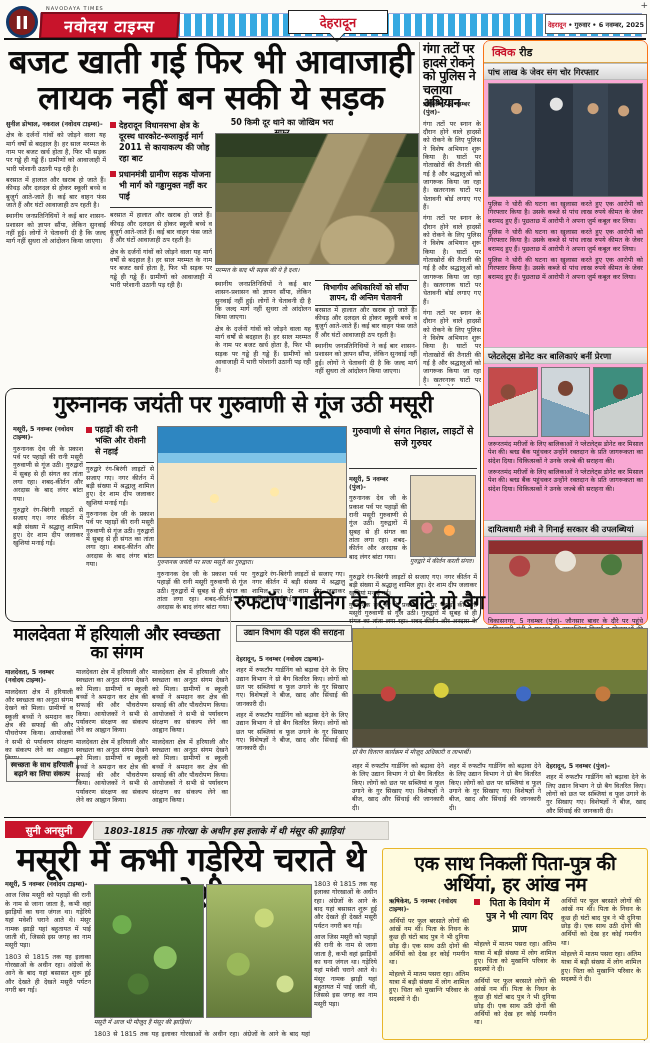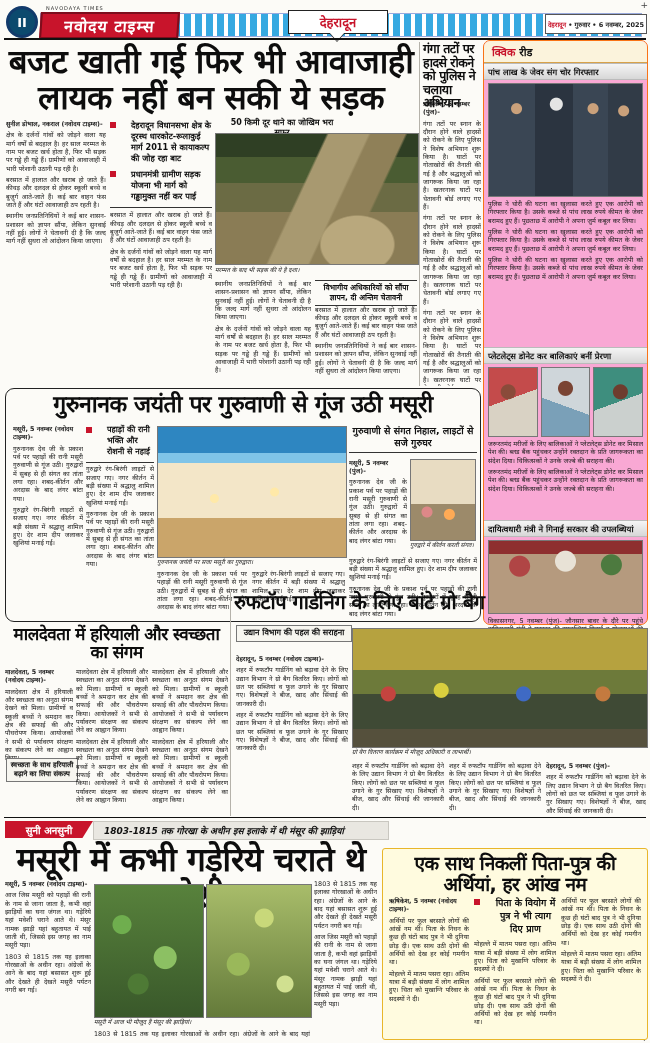--- a/index.html
+++ b/index.html
@@ -4,43 +4,43 @@
 <style>
   html,body{margin:0;padding:0;background:#888;}
   .page{
     position:relative;width:650px;height:1043px;margin:0 auto;
     background:#fcfbf7;overflow:hidden;
     font-family:"DejaVu Sans","Liberation Sans",sans-serif;color:#111;
   }
   .abs{position:absolute;}
   
   .stripes{background:repeating-linear-gradient(90deg,#36a9e1 0 7px,#fff 7px 11px);border:1px solid #9ad;}
-  .pageno{width:26px;height:26px;border-radius:50%;background:#0c4a6e;border:3px solid #123a6b;
-    color:#fff;font-weight:bold;font-size:13px;display:flex;align-items:center;justify-content:center;}
+  .pageno{width:26px;height:26px;border-radius:50%;background:#7f1d1d;border:3px solid #123a6b;
+    color:#fff;font-weight:bold;font-size:18px;display:flex;align-items:center;justify-content:center;}
   .brandbox{background:#c8142b;color:#fff;font-weight:bold;font-size:16px;display:flex;
     align-items:center;justify-content:center;letter-spacing:1px;border:2px solid #7d0d1c;transform:skewX(-4deg);}
   .tagline{font-size:5px;color:#333;letter-spacing:1px;}
   .edtab{background:#fff;border:1.5px solid #222;display:flex;align-items:center;justify-content:center;
     color:#c8142b;font-weight:bold;font-size:13px;}
   .edtab-point{width:0;height:0;border-left:8px solid transparent;border-right:8px solid transparent;border-top:9px solid #fff;
     filter:drop-shadow(0 1px 0 #222);}
   .datebox{background:#fff;border:1px solid #555;font-size:6.5px;display:flex;align-items:center;justify-content:center;color:#222;font-weight:bold;}
   .datebox b{color:#c8142b;margin-right:2px;}
   .rule{background:#111;}
   .vr{border-left:1px solid #b5b2aa;width:0;}
   .cropmark{color:#444;font-size:9px;}
   
   .hl{font-weight:800;color:#0d0d0d;line-height:1.08;letter-spacing:-.5px;}
   .body,.cap,.byl{font-size:6.4px;line-height:1.3;text-align:justify;color:#1c1c1c;}
   .col{overflow:hidden;}
   .col p{margin:0 0 3px 0;}
   .byl{font-weight:bold;text-align:left;}
   .cap{font-size:6px;color:#222;text-align:left;font-style:italic;}
   .bullets{font-size:8.2px;font-weight:bold;line-height:1.35;color:#101010;}
-  .bullets .it{display:flex;gap:15px;margin-bottom:5px;}
+  .bullets .it{display:flex;gap:3px;margin-bottom:5px;}
   .sqbul{width:6px;height:6px;background:#c8142b;flex:0 0 6px;margin-top:2px;}
   .midbold{font-weight:bold;font-size:7.6px;text-align:center;border-top:1px solid #333;border-bottom:1px solid #333;padding:2px 0;line-height:1.3;}
   .subbold{font-weight:bold;font-size:8px;text-align:center;line-height:1.3;}
   
   .qrbox{border:1px solid #f97316;background:#f9a8d4;}
   .qrtitle{background:#fbf3dc;border-bottom:1px solid #d8a24a;border-radius:6px 6px 0 0;
     font-weight:800;font-size:11px;padding:3px 8px;}
   .qrtitle .red{color:#c8142b;}
   .qrsub{background:linear-gradient(180deg,#f5f5f5,#d7d7d7);border-top:1px solid #bbb;border-bottom:1px solid #bbb;
     font-weight:bold;font-size:8.3px;padding:2px 4px;}
@@ -221,21 +221,21 @@
     </div>
     <div class="abs ph ph-hall" style="left:151px;top:37px;width:188px;height:130px;"></div>
     <div class="abs cap" style="left:151px;top:169px;width:188px;">गुरुनानक जयंती पर सजा मसूरी का गुरुद्वारा।</div>
     <div class="abs col" style="left:151px;top:181px;width:90px;height:43px;">
       <p class="body">गुरुनानक देव जी के प्रकाश पर्व पर पहाड़ों की रानी मसूरी गुरुवाणी से गूंज उठी। गुरुद्वारों में सुबह से ही संगत का तांता लगा रहा। शबद-कीर्तन और अरदास के बाद लंगर बांटा गया।</p>
     </div>
     <div class="abs col" style="left:246px;top:181px;width:93px;height:43px;">
       <p class="body">गुरुद्वारे रंग-बिरंगी लाइटों से सजाए गए। नगर कीर्तन में बड़ी संख्या में श्रद्धालु शामिल हुए। देर शाम दीप जलाकर खुशियां मनाई गईं।</p>
     </div>
     <div class="abs" style="left:343px;top:36px;width:128px;height:188px;">
-      <div style="font-weight:bold;font-size:9.5px;text-align:center;line-height:1.3;border-bottom:1px solid #333;padding-bottom:2px;">गुरुवाणी से संगत निहाल, लाइटों से सजे गुरुघर</div>
+      <div style="font-weight:bold;font-size:9.5px;text-align:center;line-height:1.3;border-bottom:1px solid #333;padding-bottom:18px;">गुरुवाणी से संगत निहाल, लाइटों से सजे गुरुघर</div>
       <div style="display:flex;gap:3px;margin-top:6px;">
         <div class="col" style="width:58px;height:96px;">
           <p class="byl">मसूरी, 5 नवम्बर (पुंज)-</p>
           <p class="body">गुरुनानक देव जी के प्रकाश पर्व पर पहाड़ों की रानी मसूरी गुरुवाणी से गूंज उठी। गुरुद्वारों में सुबह से ही संगत का तांता लगा रहा। शबद-कीर्तन और अरदास के बाद लंगर बांटा गया।</p>
         </div>
         <div>
           <div class="ph ph-kirtan" style="width:64px;height:80px;"></div>
           <div class="cap">गुरुद्वारे में कीर्तन करती संगत।</div>
         </div>
       </div>

